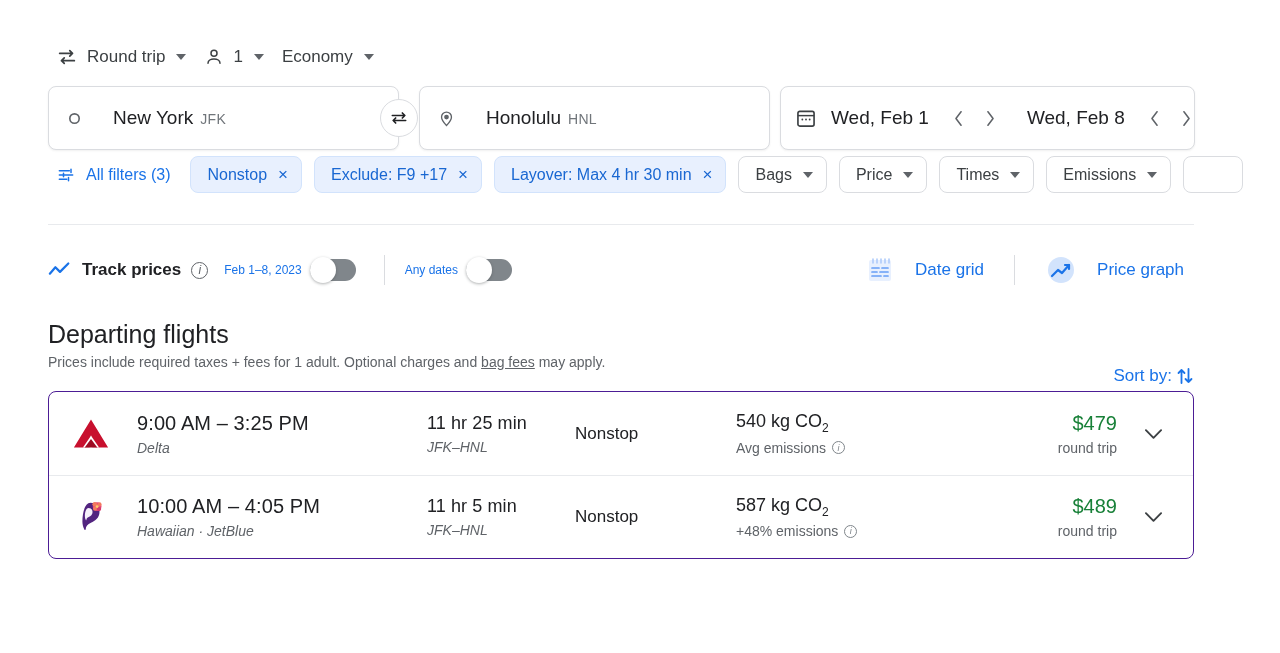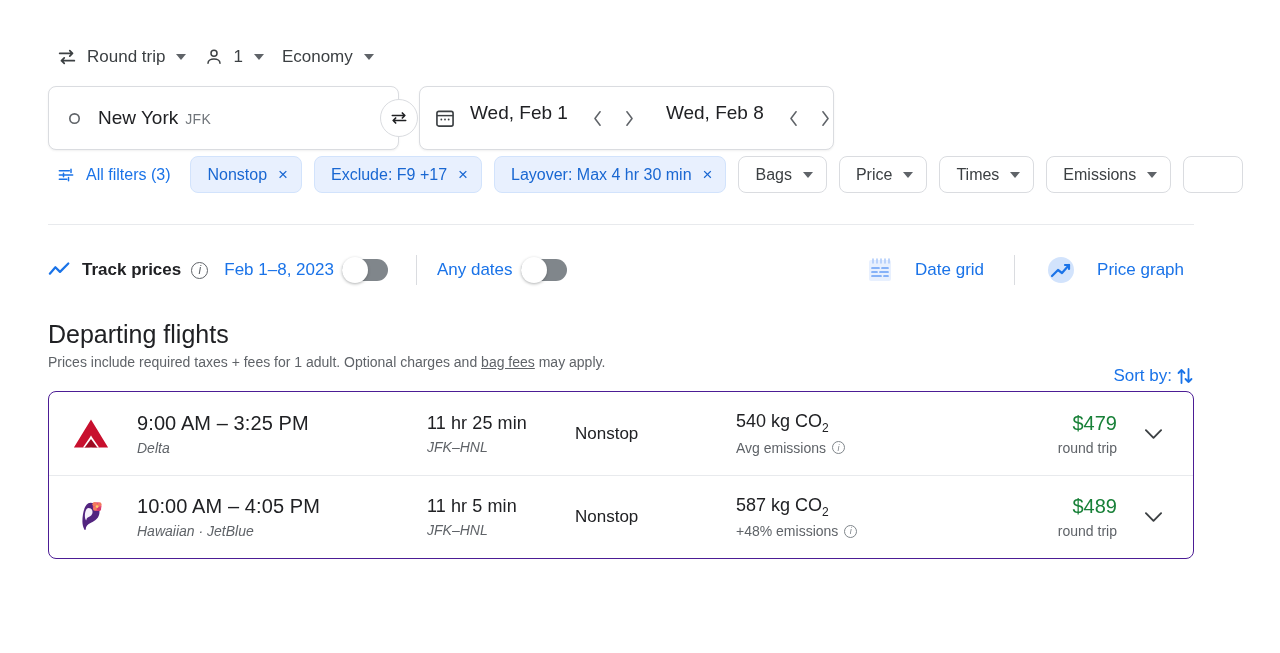--- a/index.html
+++ b/index.html
@@ -40,36 +40,36 @@
   .field-box {
     background: #fff;
     border: 1px solid #dadce0;
     border-radius: 8px;
     height: 64px;
     display: flex; align-items: center;
     box-shadow: 0 1px 2px rgba(60,64,67,.08);
   }
   .loc-field { width: 351px; padding: 0 18px; cursor: text; }
   .loc-text {
-    margin-left: 16px; font-size: 19px; color: #202124;
+    margin-left: 31px; font-size: 19px; color: #202124;
     white-space: nowrap; overflow: hidden;
   }
   .loc-code { font-size: 14px; color: #70757a; margin-left: 7px; letter-spacing: .3px; }
 
   .swap-wrap { position: relative; width: 0; }
   .swap-btn {
     position: absolute; left: -29px; top: 13px;
     width: 38px; height: 38px; border-radius: 50%;
     background: #fff; border: 1px solid #dadce0;
     display: flex; align-items: center; justify-content: center;
     cursor: pointer; z-index: 5;
   }
 
   .date-box { width: 415px; padding: 0 14px; justify-content: flex-start; }
-  .date-seg { display: flex; align-items: flex-start; }
+  .date-seg { display: flex; align-items: center; }
   .date-label { font-size: 19px; color: #202124; margin-left: 14px; white-space: nowrap; }
   .arrow-btn {
     width: 32px; height: 32px; border-radius: 50%;
     display: flex; align-items: center; justify-content: center;
     cursor: pointer; color: #5f6368; font-size: 18px;
   }
   .date-div { width: 1px; height: 36px; background: #dadce0; margin: 0 10px; }
 
   
   .chips-row {
@@ -109,21 +109,21 @@
     display: flex; align-items: center; gap: 10px;
     font-size: 17px; font-weight: 700; color: #202124;
   }
   .info-i {
     width: 17px; height: 17px; border-radius: 50%;
     border: 1.4px solid #5f6368; color: #5f6368;
     font-size: 12px; font-weight: 400; font-style: italic;
     display: flex; align-items: center; justify-content: center;
     cursor: pointer;
   }
-  .blue-link { color: #1a73e8; font-size: 17px; font-weight: 500; cursor: pointer; }
+  .blue-link { color: #1a73e8; font-size: 12px; font-weight: 500; cursor: pointer; }
   .toggle {
     width: 46px; height: 22px; border-radius: 11px;
     background: #80868b; position: relative; cursor: pointer;
     margin: 0 8px;
   }
   .toggle .knob {
     position: absolute; left: 0px; top: -2px;
     width: 26px; height: 26px; border-radius: 50%;
     background: #fff; box-shadow: 0 1px 3px rgba(60,64,67,.4);
   }
@@ -245,20 +245,31 @@
       <div class="swap-btn">
         <span class="ico">
           <svg width="20" height="20" viewBox="0 0 24 24" fill="none" stroke="#202124" stroke-width="2" stroke-linecap="round" stroke-linejoin="round">
             <path d="M4 9h15M16 6l3 3-3 3"></path>
               <path d="M20 15H5M8 12l-3 3 3 3"></path>
           </svg>
         </span>
       </div>
     </div>
 
+    <div class="field-box loc-field">
+      <span class="ico">
+        <svg width="17" height="17" viewBox="0 0 24 24" fill="none" stroke="#5f6368" stroke-width="1.9">
+          <path d="M12 22s7-7.2 7-12a7 7 0 10-14 0c0 4.8 7 12 7 12z"></path>
+            <circle cx="12" cy="10" r="2.4" fill="#5f6368"></circle>
+        </svg>
+      </span>
+      <span class="loc-text">
+        <span>Honolulu</span><span class="loc-code">HNL</span>
+      </span>
+    </div>
 
     <div class="field-box date-box">
       <span class="ico">
         <svg width="22" height="22" viewBox="0 0 24 24" fill="none" stroke="#3c4043" stroke-width="1.8" stroke-linejoin="round">
           <rect x="3.2" y="4.8" width="17.6" height="16" rx="2"></rect>
           <path d="M3.2 9.4h17.6" stroke-width="1.6"></path>
           <circle cx="8" cy="13.6" r="1" fill="#3c4043" stroke="none"></circle>
           <circle cx="12" cy="13.6" r="1" fill="#3c4043" stroke="none"></circle>
           <circle cx="16" cy="13.6" r="1" fill="#3c4043" stroke="none"></circle>
         </svg>

